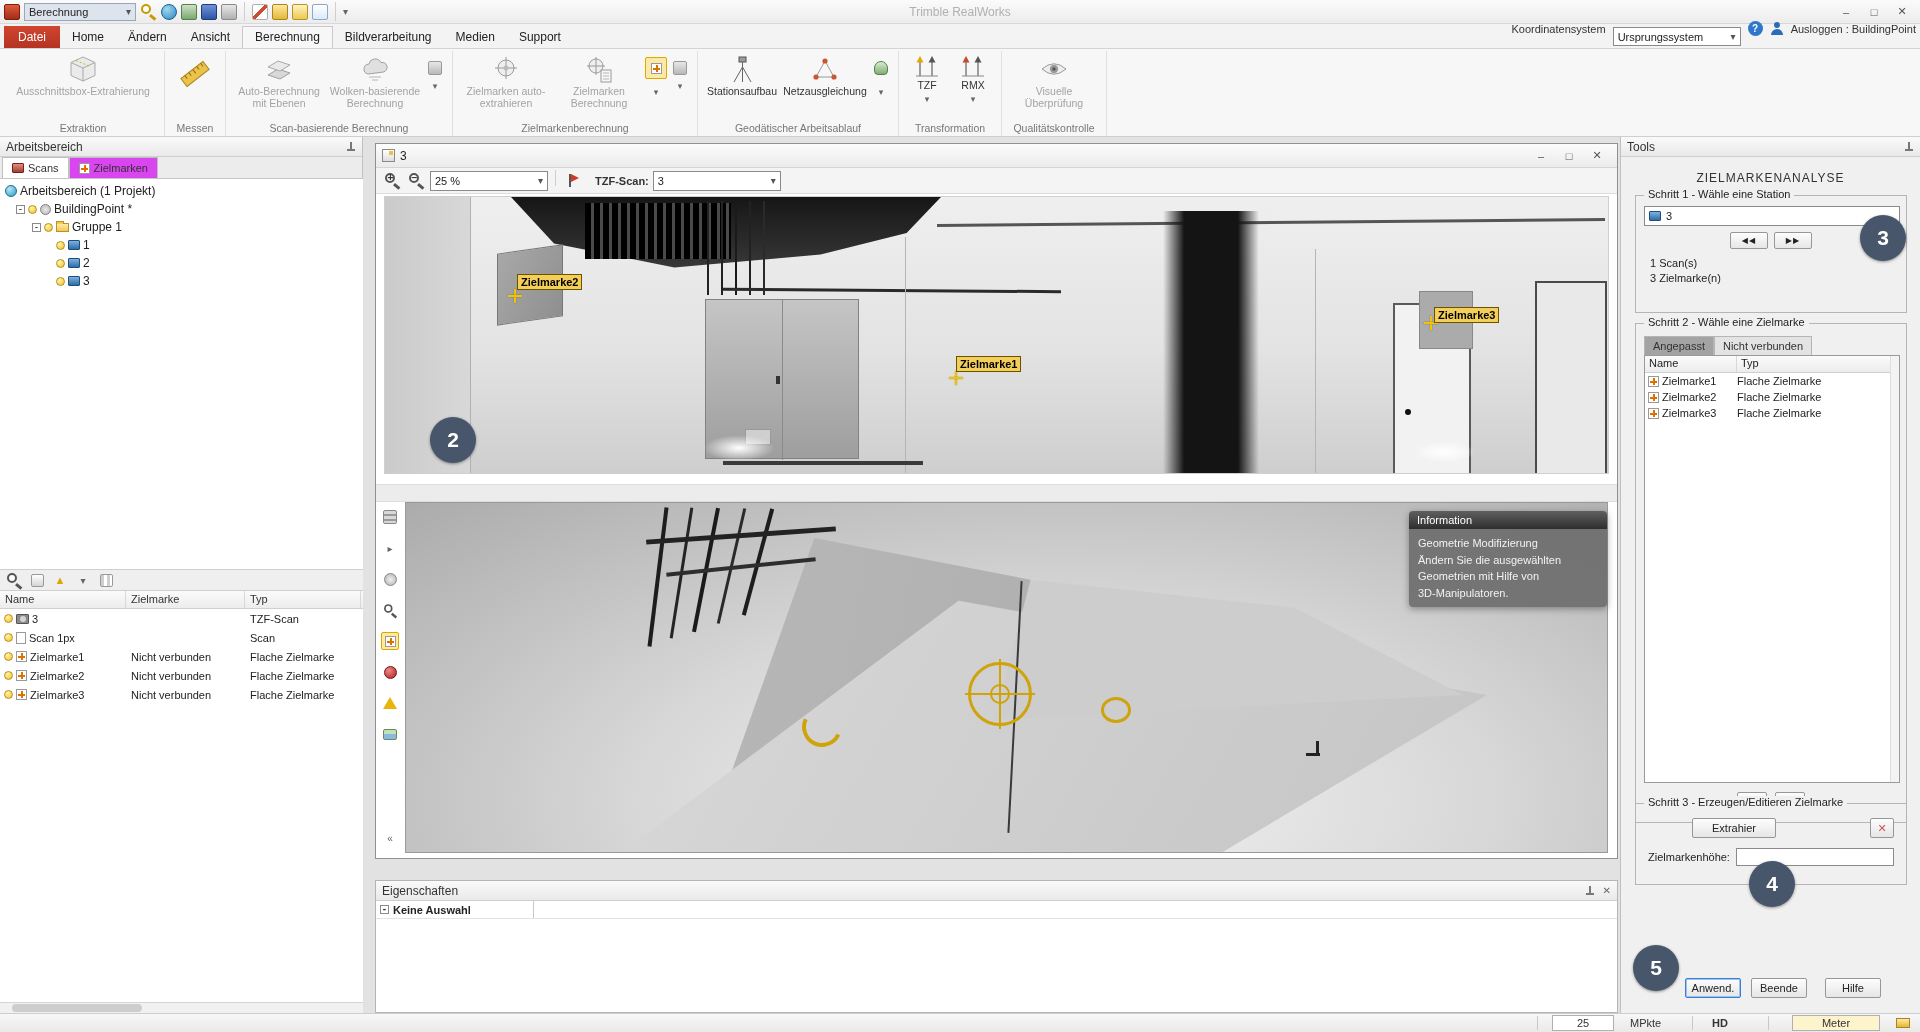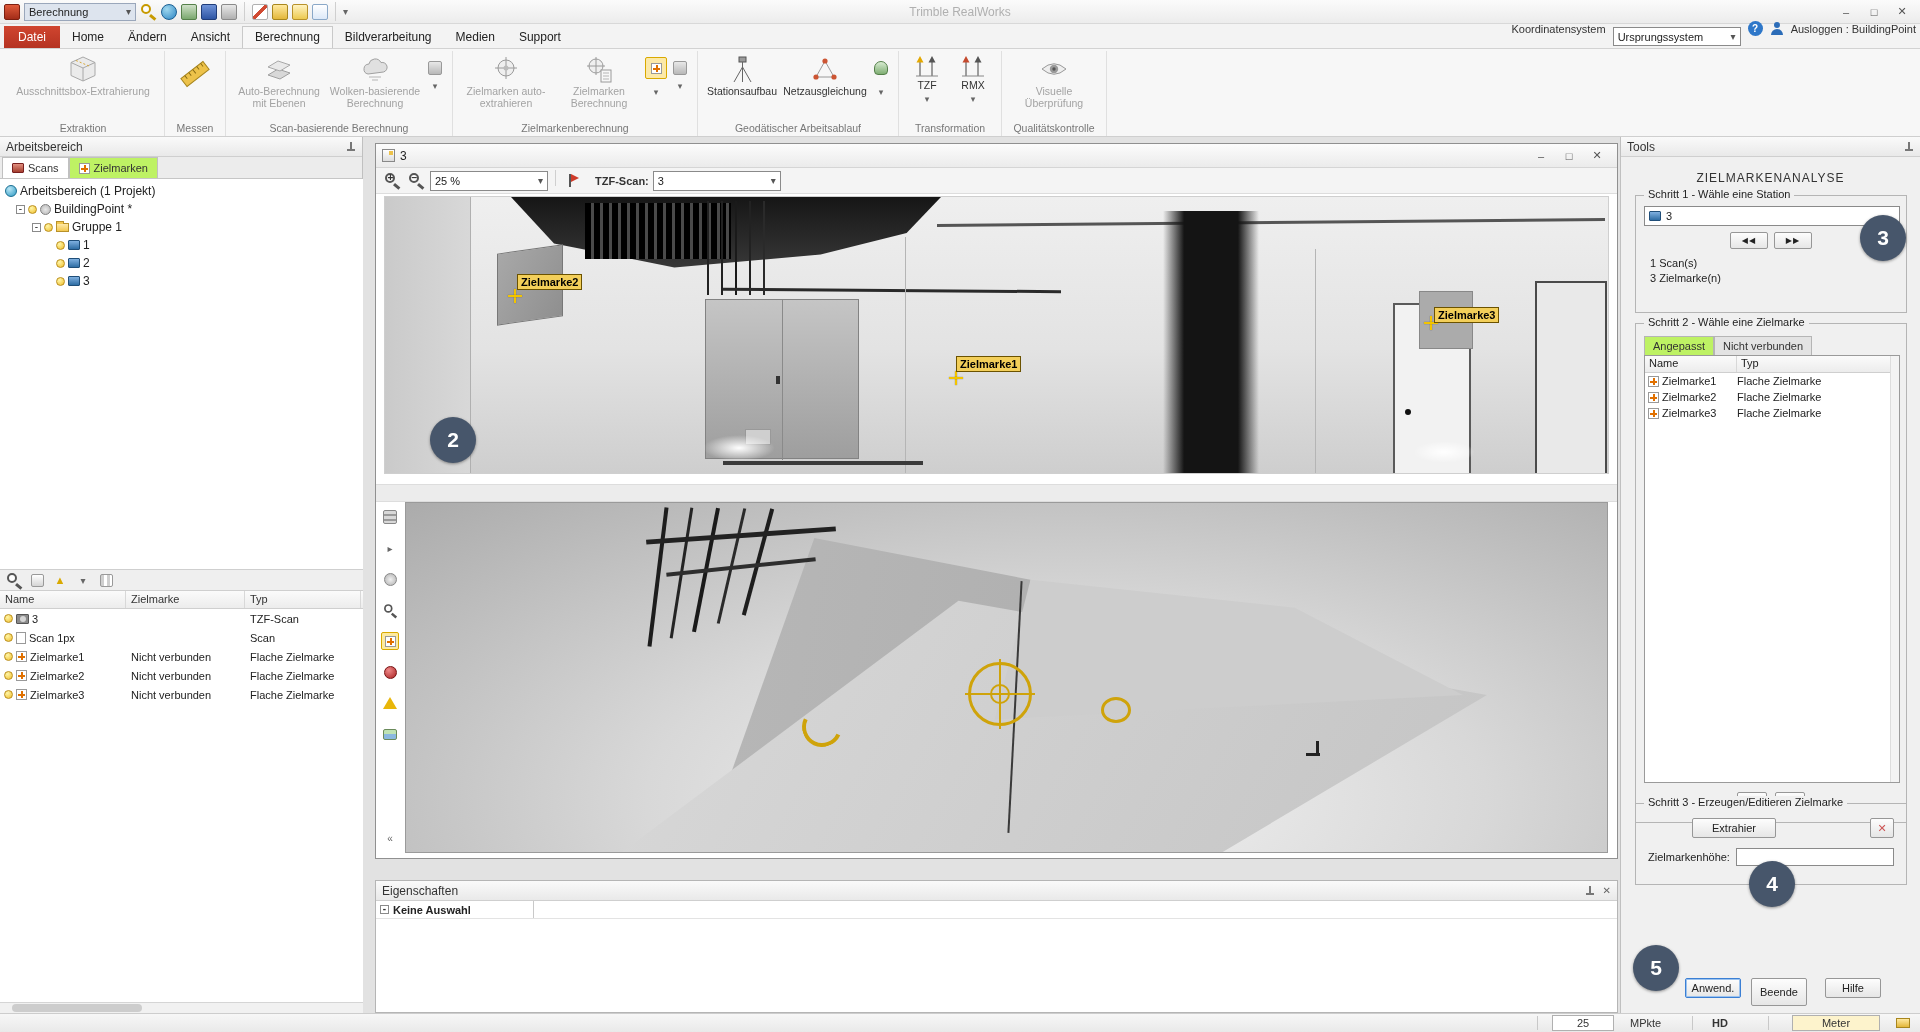--- a/index.html
+++ b/index.html
@@ -80,21 +80,21 @@
   .ritem.dis { color:#a3a3a3; }
   .rsmallcol { display:flex; flex-direction:column; gap:2px; padding-top:4px; }
   .rsmall { width:22px; height:22px; border:1px solid transparent; border-radius:2px; display:flex; align-items:center; justify-content:center; }
   .rsmall.sel { background:#fce9a8; border-color:#d9a900; }
   .rsc { font-size:9px; color:#666; text-align:center; }
 
   
   #left-panel { left:0; top:137px; width:363px; height:876px; background:#f0f0f0; border-right:1px solid #c0c0c0; }
   .wtabs { display:flex; align-items:flex-end; height:22px; background:#ececec; border-bottom:1px solid #c6c6c6; padding-left:2px; }
   .wtab { height:21px; display:flex; align-items:center; gap:4px; padding:0 9px; font-size:11px;
-          border:1px solid #c0c0c0; border-bottom:none; background:#bef264; color:#333; }
+          border:1px solid #c0c0c0; border-bottom:none; background:#d946ef; color:#333; }
   .wtab.active { background:#fff; }
   #tree { position:absolute; left:0; top:42px; width:363px; height:390px; background:#fff; overflow:hidden; padding-top:3px; }
   .trow { display:flex; align-items:center; height:18px; font-size:12px; white-space:nowrap; gap:3px; }
   #wtoolbar { position:absolute; left:0; top:432px; width:363px; height:22px; background:#efefef;
               border-top:1px solid #cfcfcf; border-bottom:1px solid #cfcfcf; display:flex; align-items:center; gap:3px; padding:0 4px; }
   .wtb { width:20px; height:18px; display:inline-flex; align-items:center; justify-content:center; }
   #wlist { position:absolute; left:0; top:454px; width:363px; height:411px; background:#fff; }
   .lhead { display:flex; background:linear-gradient(#fbfbfb,#ececec); border-bottom:1px solid #cfcfcf; font-size:11px; color:#333; height:18px; }
   .lhead > div { padding:2px 5px; border-right:1px solid #d8d8d8; }
   .lrow { display:flex; align-items:center; font-size:11px; height:19px; }
@@ -140,21 +140,21 @@
   #props { position:absolute; left:12px; top:743px; width:1243px; height:133px; background:#fff; border:1px solid #b5b5b5; }
   #props .row1 { display:flex; height:18px; border-bottom:1px solid #e3e3e3; font-size:11px; align-items:center; }
   #props .cell1 { width:158px; height:100%; border-right:1px solid #c9c9c9; display:flex; align-items:center; gap:4px; padding-left:4px; font-weight:bold; }
 
   
   #right-panel { left:1620px; top:137px; width:300px; height:876px; background:#f0f0f0; border-left:1px solid #c0c0c0; }
   #tools-heading { position:absolute; left:0; top:34px; width:100%; text-align:center; font-size:12px; letter-spacing:1px; color:#333; }
   .navbtn { width:38px; height:17px; font-size:8px; letter-spacing:1px; }
   .tab2 { height:19px; display:flex; align-items:center; padding:0 8px; font-size:11px; border:1px solid #b5b5b5;
           border-bottom:none; background:#e3e3e3; color:#333; }
-  .tab2.active { background:#bef264; }
+  .tab2.active { background:#a3a3a3; }
   #s2table { background:#fff; border:1px solid #9a9a9a; position:relative; }
   .s2head { display:flex; height:17px; background:linear-gradient(#fbfbfb,#ececec); border-bottom:1px solid #cfcfcf; font-size:11px; }
   .s2head > div { padding:1px 4px; border-right:1px solid #d8d8d8; }
   .s2row { display:flex; align-items:center; height:16px; font-size:11px; }
   .s2row .n { width:92px; display:flex; gap:3px; align-items:center; padding-left:3px; }
   #s2scroll { position:absolute; right:0; top:0; bottom:0; width:9px; background:#f3f3f3; border-left:1px solid #ddd; }
 
   
   #statusbar { left:0; top:1013px; width:1920px; height:19px; background:linear-gradient(#f7f7f7,#e9e9e9);
                border-top:1px solid #cdcdcd; font-size:11px; color:#333; }
@@ -636,20 +636,29 @@
         <div class="ring compass" style="left:562px;top:159px;width:64px;height:64px;">
           <i></i>
           <b></b>
           <span class="inner"></span>
         </div>
         <span class="ring" style="left:695px;top:194px;width:30px;height:26px;"></span>
         <span class="ring" style="left:396px;top:204px;width:40px;height:40px;border-width:4px;border-right-color:transparent;border-top-color:transparent;transform:rotate(-20deg);"></span>
       </div>
     </div>
 
+    <div id="infobox">
+      <div class="hd">Information</div>
+      <div class="bd">
+        <div>Geometrie Modifizierung</div>
+        <div>Ändern Sie die ausgewählten</div>
+        <div>Geometrien mit Hilfe von</div>
+        <div>3D-Manipulatoren.</div>
+      </div>
+    </div>
 
     <div id="props">
       <div class="panel-hd">
         <span>Eigenschaften</span>
         <span class="pin" style="margin-left:auto;margin-right:8px;"></span>
         <span class="xglyph">✕</span>
       </div>
       <div class="row1">
         <span class="cell1">
           <span class="expander">-</span>
@@ -729,21 +738,21 @@
         <span class="btn" style="width:24px;height:20px;margin-left:auto;color:#c55;">✕</span>
       </div>
       <div style="position:absolute;left:0;top:44px;width:100%;display:flex;align-items:center;gap:6px;padding:0 12px;font-size:11px;">
         <span>Zielmarkenhöhe:</span>
         <input style="flex: 1 1 0%; height: 18px; border: 1px solid rgb(138, 138, 138); background: rgb(255, 255, 255); font-family: inherit; font-size: 11px; padding: 0px 3px;">
       </div>
     </div>
 
     <div style="position:absolute;left:0;top:841px;width:100%;display:flex;gap:10px;padding-left:64px;">
       <span class="btn default" style="width:56px;height:20px;">Anwend.</span>
-      <span class="btn" style="width:56px;height:28px;">Beende</span>
+      <span class="btn" style="width:56px;height:20px;">Beende</span>
       <span class="btn" style="width:56px;height:20px;margin-left:8px;">Hilfe</span>
     </div>
   </div>
 
   <div id="statusbar" class="ab">
     <span class="sbsep" style="left:1537px;"></span>
     <span class="sbbox" style="left:1552px;width:62px;">25</span>
     <span class="ab" style="left:1630px;top:3px;">MPkte</span>
     <span class="sbsep" style="left:1692px;"></span>
     <span class="ab" style="left:1712px;top:3px;font-weight:bold;">HD</span>

